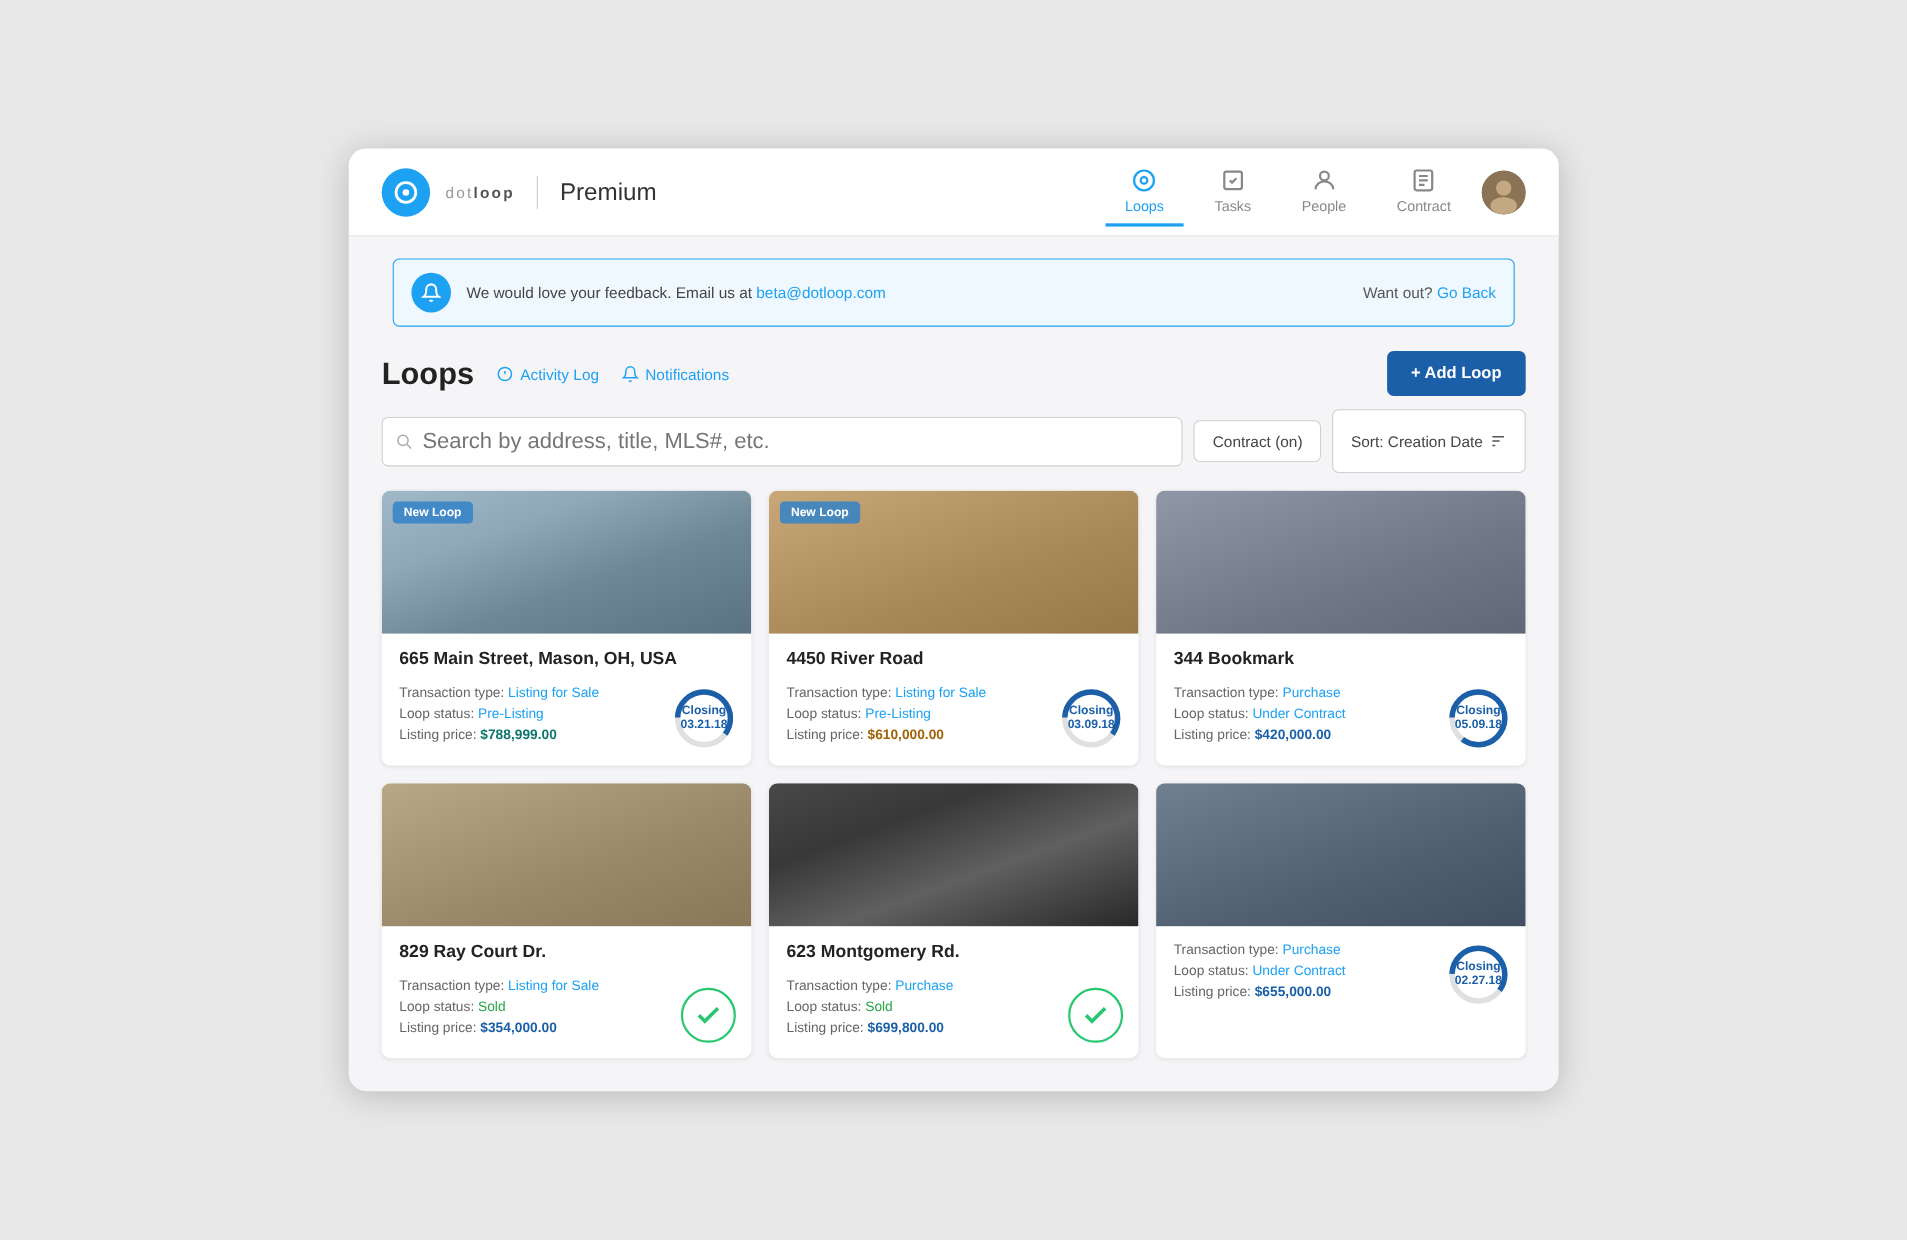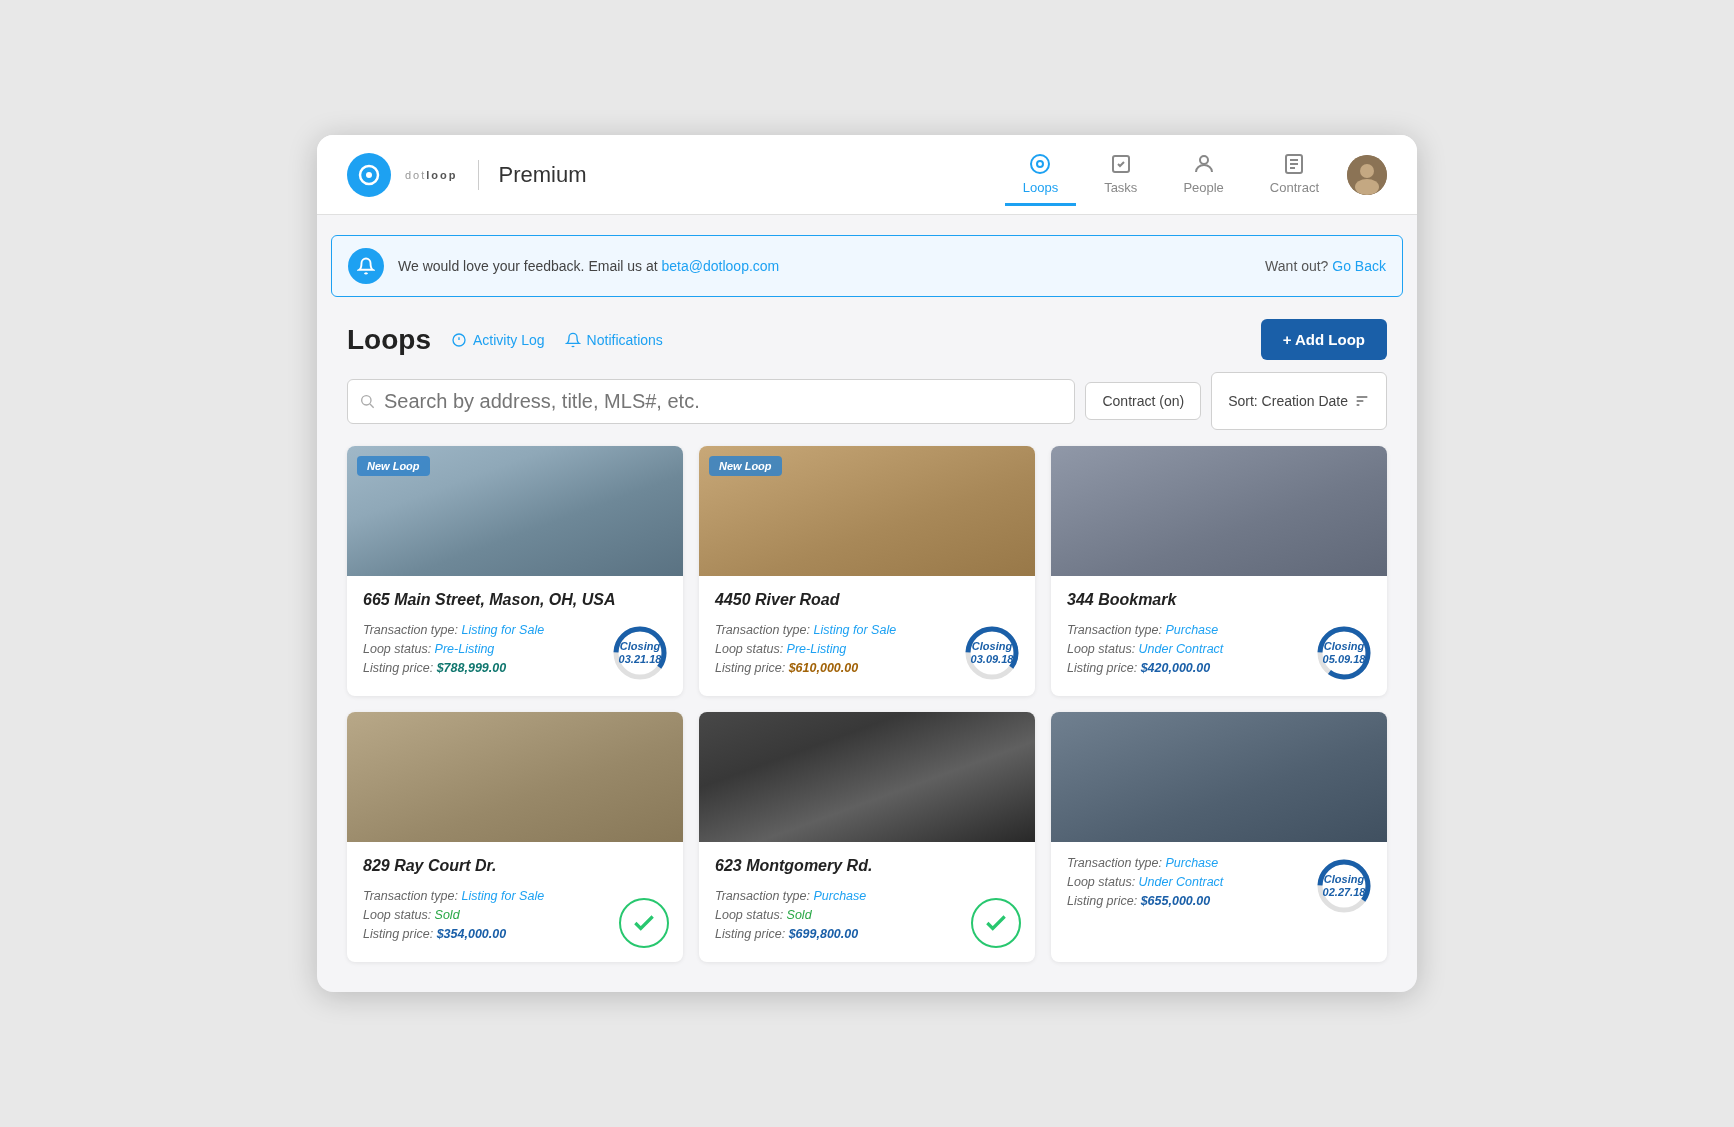--- a/index.html
+++ b/index.html
@@ -86,21 +86,21 @@
       overflow: hidden;
       display: flex;
       align-items: center;
       justify-content: center;
       font-size: 18px;
     }
     
     .banner {
       background: #f0f8ff;
       border: 1px solid #1da1f2;
-      margin: 20px 14px 0;
+      margin: 20px 40px 0;
       border-radius: 6px;
       display: flex;
       align-items: center;
       padding: 12px 16px;
       gap: 14px;
     }
     .banner-icon {
       background: #1da1f2;
       border-radius: 50%;
       width: 36px;
@@ -224,21 +224,20 @@
       grid-template-columns: repeat(3, 1fr);
       gap: 16px;
       padding: 0 30px 30px;
     }
     .card {
       background: white;
       border-radius: 8px;
       overflow: hidden;
       box-shadow: 0 1px 4px rgba(0,0,0,0.08);
       cursor: pointer;
-      font-style: italic;
     }
     .card-image {
       width: 100%;
       height: 130px;
       background: #ccc;
       position: relative;
       overflow: hidden;
     }
     .new-loop-badge {
       position: absolute;
@@ -321,21 +320,21 @@
 <div class="app-container">
 
   <div class="header">
     <div class="header-left">
       <div class="logo-circle">
         <svg viewBox="0 0 28 28" fill="none">
           <circle cx="14" cy="14" r="9" stroke="white" stroke-width="2.5" fill="none"></circle>
           <circle cx="14" cy="14" r="3" fill="white"></circle>
         </svg>
       </div>
-      <span style="font-size:11px;color:#999;letter-spacing:2px;">dot<strong style="color:#555">loop</strong></span>
+      <span style="font-size:14px;color:#999;letter-spacing:2px;">dot<strong style="color:#555">loop</strong></span>
       <div class="divider-v"></div>
       <span class="brand-name">Premium</span>
     </div>
     <div class="header-nav">
 
       <div class="nav-item active">
         <svg viewBox="0 0 24 24" fill="none" stroke="#1da1f2" stroke-width="2">
           <circle cx="12" cy="12" r="9"></circle>
           <circle cx="12" cy="12" r="3"></circle>
         </svg>

